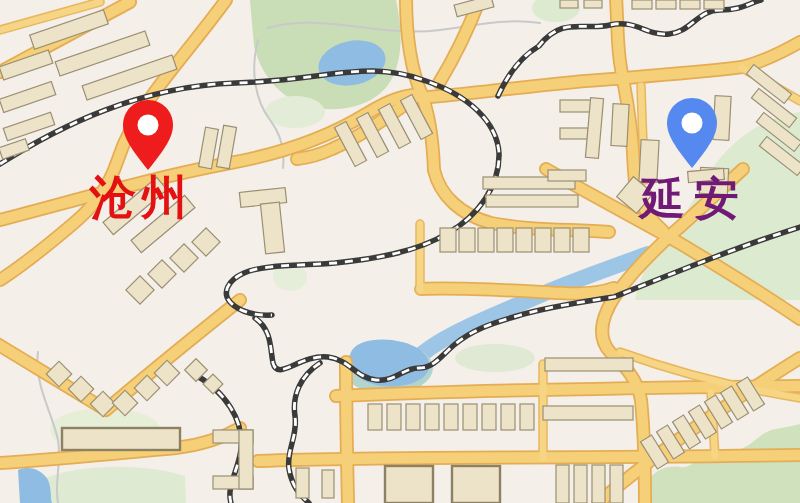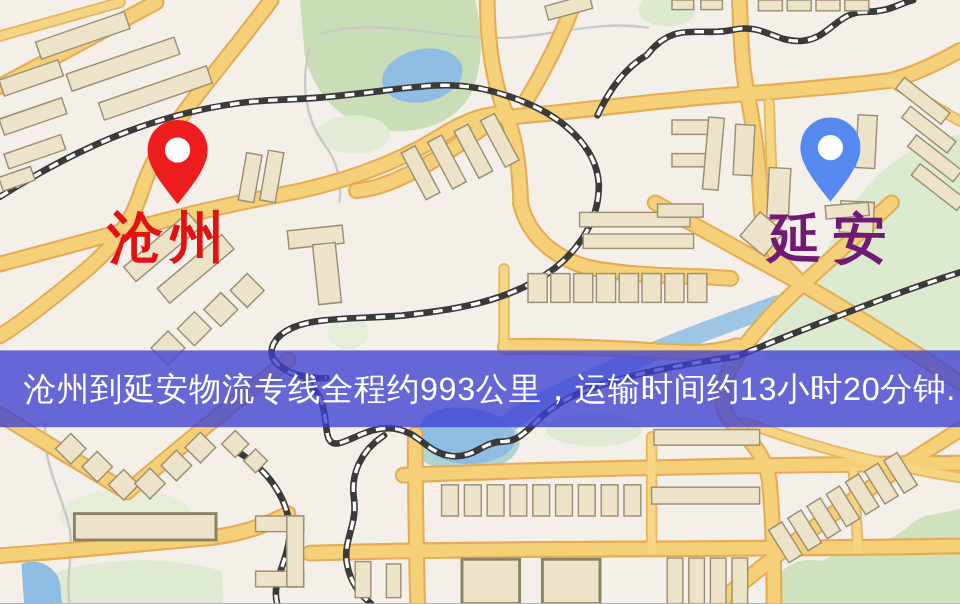--- a/index.html
+++ b/index.html
@@ -297,17 +297,14 @@
   <div class="map-label label-origin">沧州</div>
 
   <div class="pin pin-dest">
     <svg width="54" height="72" viewBox="0 0 54 72">
       <path d="M27,1 C13,1 2,12 2,26 C2,38 10,50 27,71 C44,50 52,38 52,26 C52,12 41,1 27,1 Z" fill="#5589f0"></path>
       <circle cx="27" cy="26" r="10.5" fill="#ffffff"></circle>
     </svg>
   </div>
   <div class="map-label label-dest">延安</div>
 
-  <div class="banner">
-    <span>沧州到延安物流专线全程约993公里，运输时间约13小时20分钟.</span>
-  </div>
 
 </div>
 
 </body></html>

